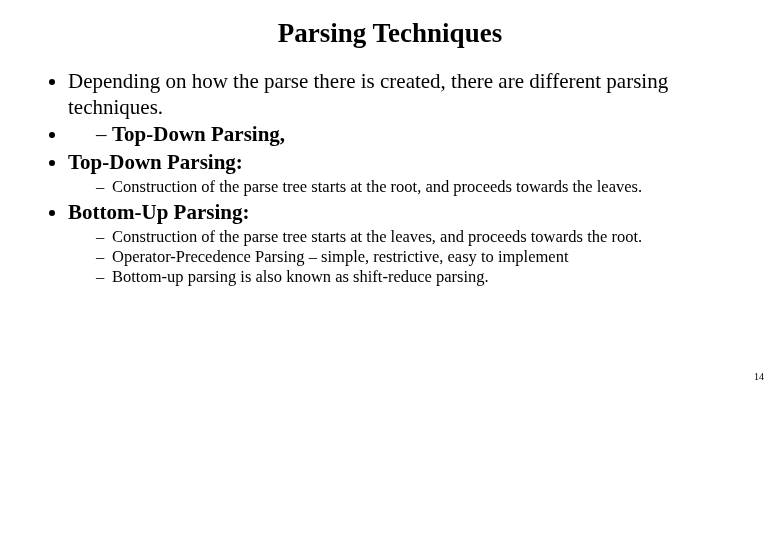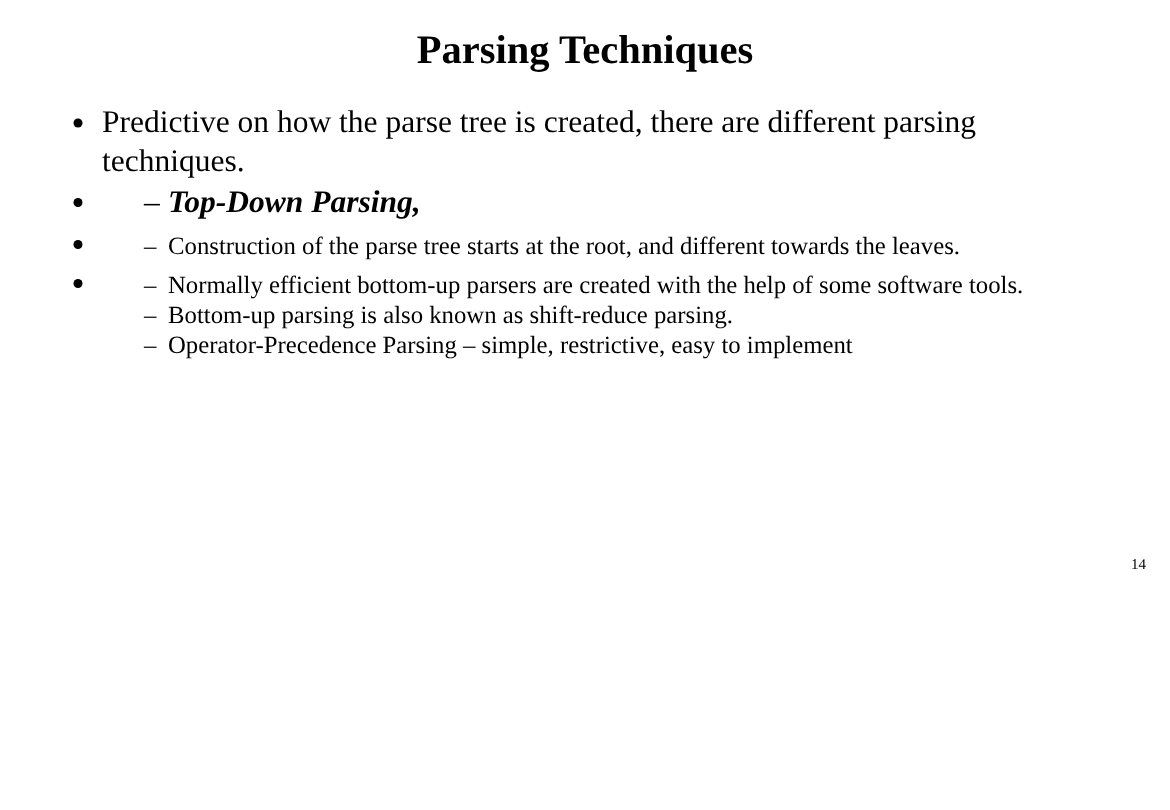--- a/index.html
+++ b/index.html
@@ -50,50 +50,52 @@
   }
   ul.dash.big > li {
     font-size: 21px;
     line-height: 1.22;
   }
   ul.dash.small > li {
     font-size: 16.5px;
     line-height: 1.22;
   }
   .bold { font-weight: bold; }
-  .ib { font-weight: bold; font-style: italic; }
+  .ib { font-weight: bold; }
   .pagenum {
     position: absolute;
     right: 16px;
     bottom: 10px;
     font-size: 10px;
   }
 </style>
 </head>
 <body>
 
 <div class="slide">
 
   <h1 class="title">Parsing Techniques</h1>
 
   <ul class="top">
-    <li>Predictive on how the parse tree is created, there are different parsing techniques.</li>
+    <li>Depending on how the parse there is created, there are different parsing techniques.</li>
     <li>
       <ul class="dash big">
         <li><span class="ib">Top-Down Parsing,</span></li>
       </ul>
     </li>
     <li>
+      <span class="bold">Top-Down Parsing:</span>
       <ul class="dash small">
-        <li>Construction of the parse tree starts at the root, and different towards the leaves.</li>
+        <li>Construction of the parse tree starts at the root, and proceeds towards the leaves.</li>
       </ul>
     </li>
     <li>
+      <span class="bold">Bottom-Up Parsing:</span>
       <ul class="dash small">
-        <li>Normally efficient bottom-up parsers are created with the help of some software tools.</li>
+        <li>Construction of the parse tree starts at the leaves, and proceeds towards the root.</li>
+        <li>Operator-Precedence Parsing – simple, restrictive, easy to implement</li>
         <li>Bottom-up parsing is also known as shift-reduce parsing.</li>
-        <li>Operator-Precedence Parsing – simple, restrictive, easy to implement</li>
       </ul>
     </li>
   </ul>
 
   <div class="pagenum">14</div>
 </div>
 
 </body></html>

